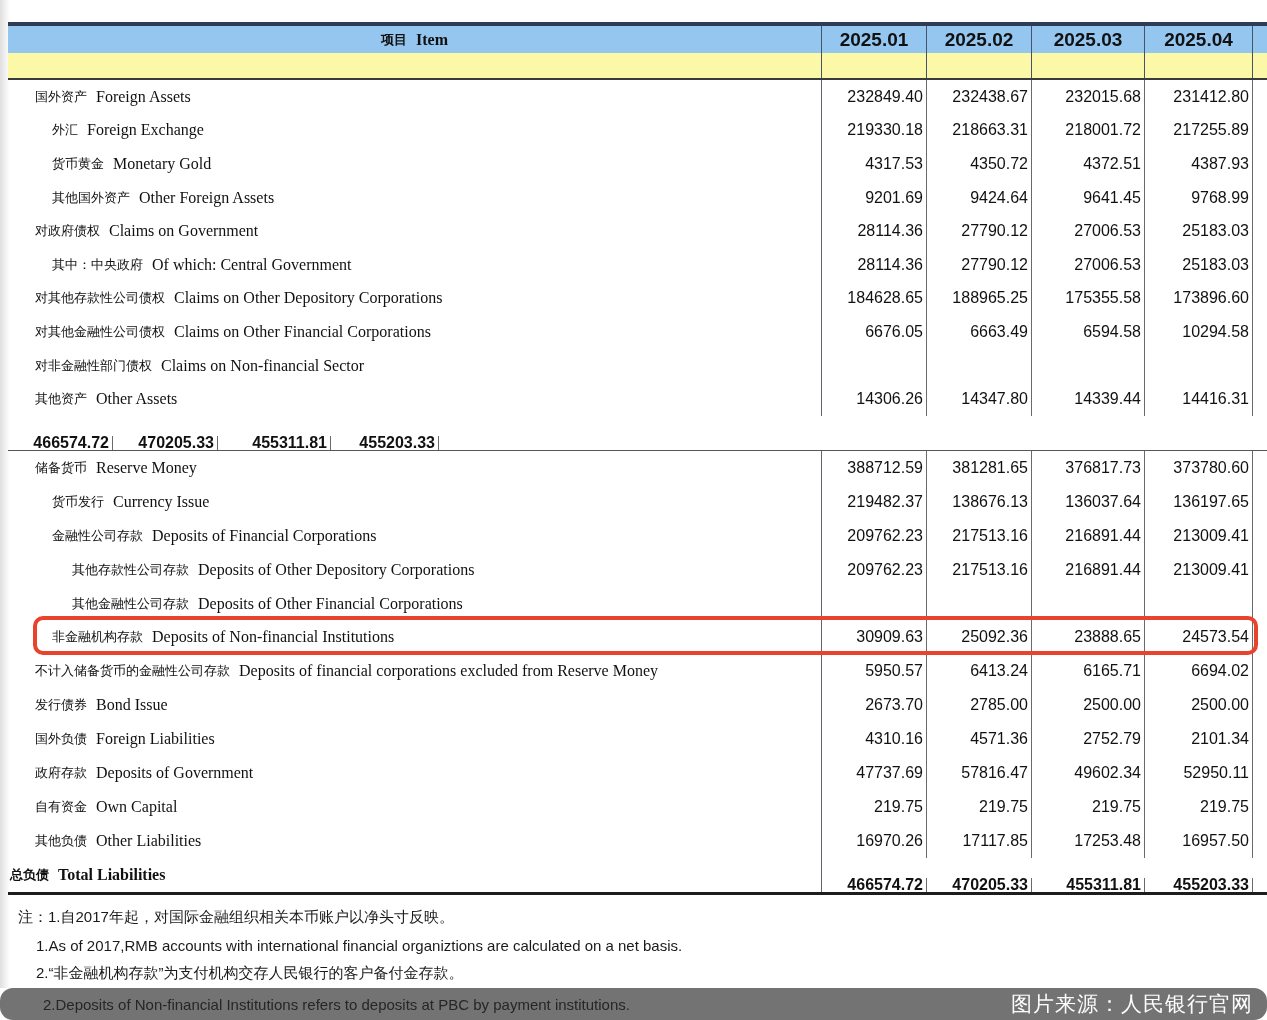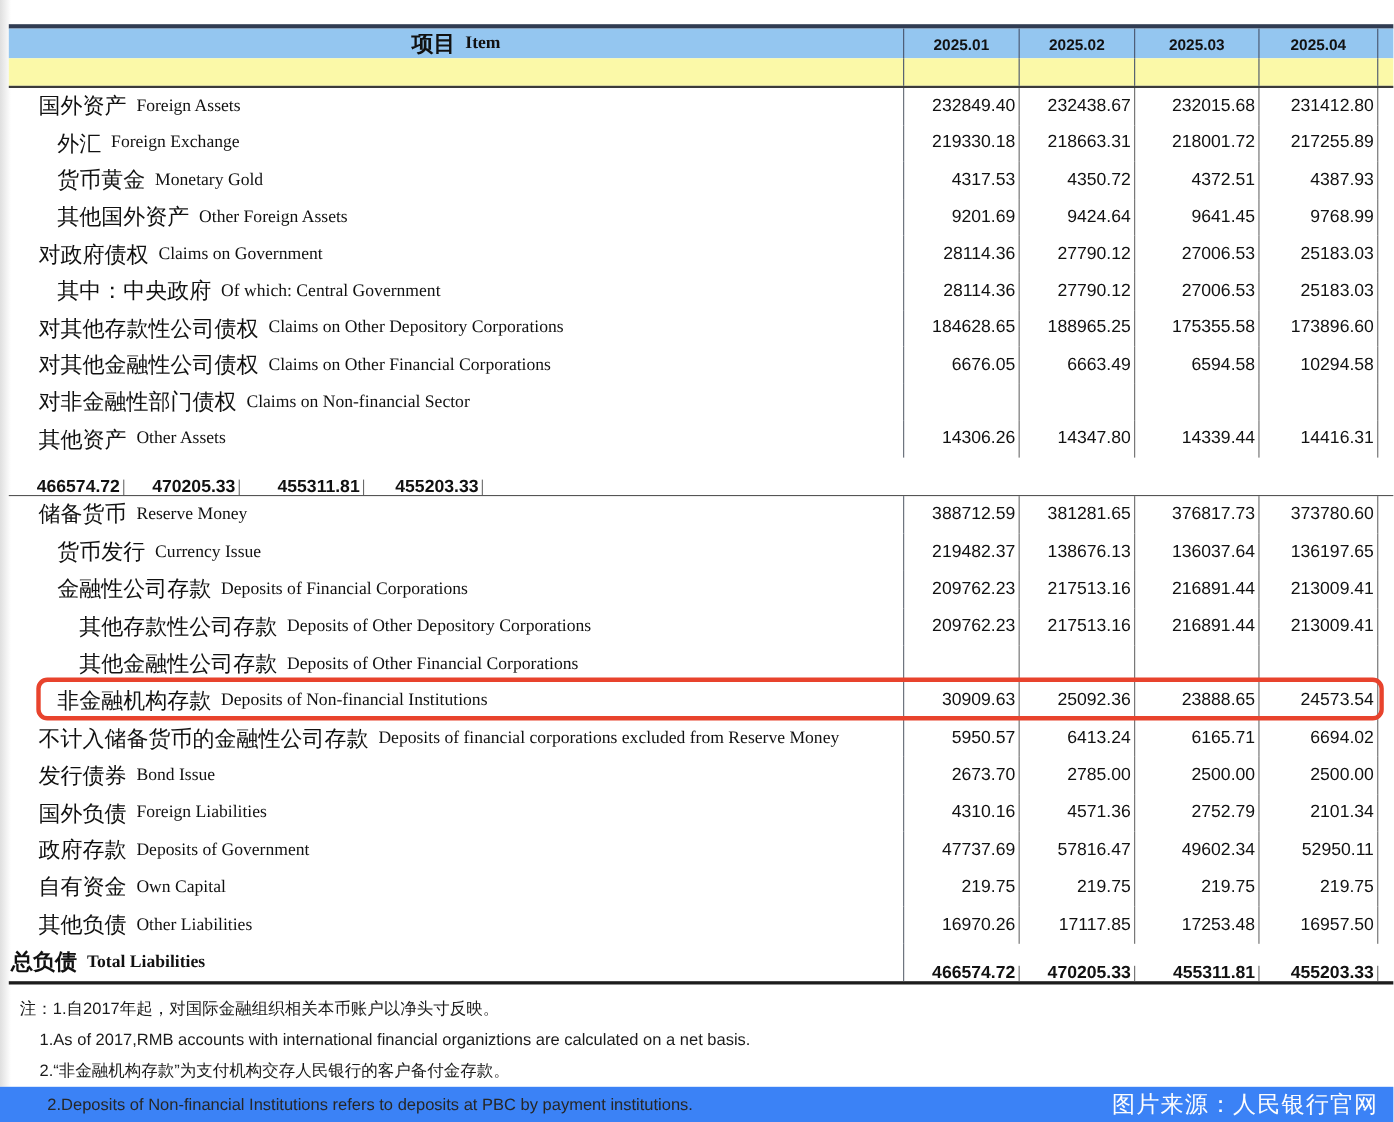--- a/index.html
+++ b/index.html
@@ -18,43 +18,43 @@
   .sub{height:25px;background:#fbf9a8;}
   .ra{height:33.6px;}
   .rb{height:33.9px;justify-content:flex-end;}
   .c{box-sizing:border-box;display:flex;align-items:center;min-width:0;}
   .item{width:814px;border-right:1px solid #5f6672;}
   .v{justify-content:flex-end;padding-right:3px;border-right:1px solid #6a6a6a;
      font-family:"Liberation Sans","DejaVu Sans",sans-serif;font-size:16px;white-space:nowrap;}
   .c1{width:105px;} .c2{width:105px;} .c3{width:113px;} .c4{width:108px;}
   .sliver{width:14px;border-right:none;}
   .head .item{justify-content:center;font-weight:bold;font-size:17px;border-right-color:#46536b;}
-  .head .v{justify-content:center;padding-right:0;font-weight:bold;font-size:14px;border-right-color:#46536b;}
+  .head .v{justify-content:center;padding-right:0;font-weight:bold;font-size:19px;border-right-color:#46536b;}
   .sub .item,.sub .v{border-right-color:#46536b;}
-  .item .cn{font-size:20px;white-space:nowrap;}
+  .item .cn{font-size:13px;white-space:nowrap;}
   .item .en{margin-left:9px;font-size:16px;white-space:nowrap;}
   .ind0{padding-left:2px;font-weight:bold;}
   .ind1{padding-left:27px;}
   .ind2{padding-left:44px;}
   .ind3{padding-left:64px;}
   .bold .v{font-weight:bold;margin-top:20px;}
   
   .redbox{position:absolute;left:33px;top:616px;width:1225px;height:38.5px;
           border:4px solid #e8432d;border-radius:10px;box-sizing:border-box;
           pointer-events:none;background:transparent;}
   
   .notes{position:absolute;left:0;top:903px;width:1267px;
          font-family:"Liberation Sans","DejaVu Sans",sans-serif;font-size:15px;color:#1a1a1a;}
   .note{height:28px;display:flex;align-items:center;white-space:nowrap;}
   .note.i0{padding-left:18px;}
   .note.i1{padding-left:36px;}
   
-  .footerbar{position:absolute;left:0;top:988px;width:1267px;height:32px;background:#3b82f6;
+  .footerbar{position:absolute;left:0;top:988px;width:1267px;height:32px;background:#737373;
              box-sizing:border-box;display:flex;align-items:center;justify-content:space-between;
-             padding:0 14px 0 43px;font-family:"Liberation Sans","DejaVu Sans",sans-serif;}
+             padding:0 14px 0 43px;font-family:"Liberation Sans","DejaVu Sans",sans-serif;border-radius:13px;}
   .footnote{font-size:15px;color:#262626;white-space:nowrap;}
   .source{font-size:21px;color:#fdfdfd;letter-spacing:1px;white-space:nowrap;}
 </style>
 </head>
 <body>
 
 <div class="screen">
   <div class="edge-shade"></div>
 
   <div class="tbl">

